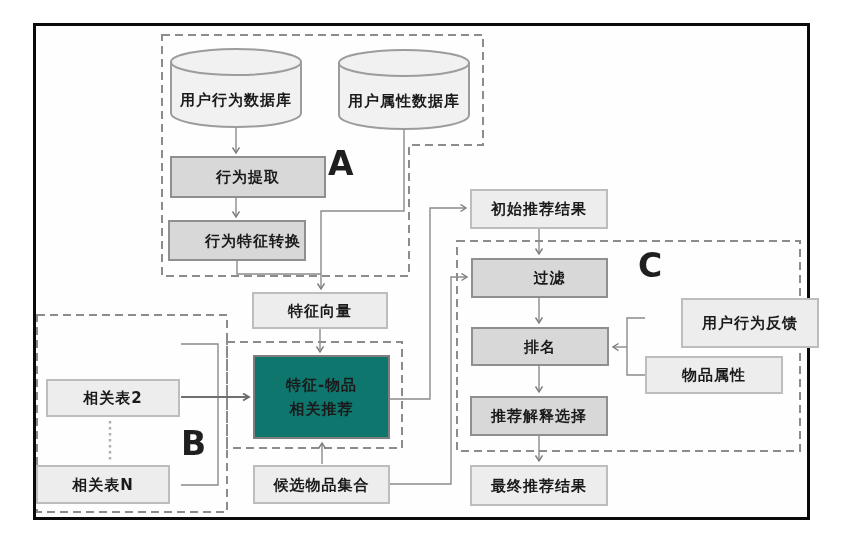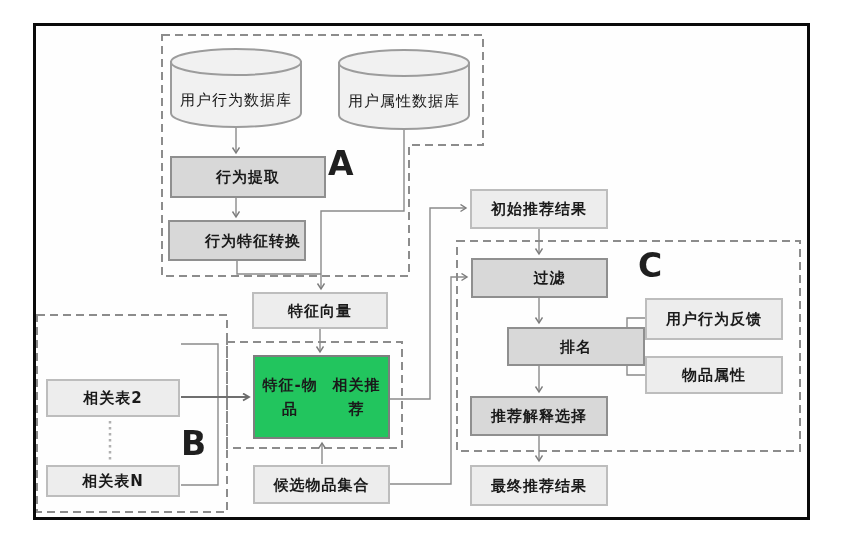--- a/index.html
+++ b/index.html
@@ -11,26 +11,26 @@
     position:absolute;left:33px;top:23px;width:777px;height:497px;
     border:3px solid #0a0a0a;background:#fefefe;box-sizing:border-box;
   }
   #wires{position:absolute;left:0;top:0;width:863px;height:542px;pointer-events:none;}
   .node{
     position:absolute;box-sizing:border-box;display:flex;align-items:center;justify-content:center;
     text-align:center;font-size:15px;font-weight:600;color:#1a1a1a;letter-spacing:1px;line-height:1.2;
   }
   .light{background:#ededed;border:2px solid #bdbdbd;}
   .dark{background:#d8d8d8;border:2px solid #8f8f8f;}
-  .big{background:#22c55e;border:2px solid #7e7e7e;flex-direction:row;line-height:1.6;}
+  .big{background:#0f766e;border:2px solid #7e7e7e;flex-direction:column;line-height:1.6;}
   .cyl{position:absolute;box-sizing:border-box;}
   .cyl svg{position:absolute;left:0;top:0;}
   .cyl .lbl{
     position:absolute;left:0;right:0;top:30%;bottom:0;display:flex;align-items:center;justify-content:center;
-    font-size:15px;font-weight:400;color:#1a1a1a;letter-spacing:1px;text-align:center;
+    font-size:15px;font-weight:700;color:#1a1a1a;letter-spacing:1px;text-align:center;
   }
   .grp-letter{
     position:absolute;font-size:33px;font-weight:bold;color:#1f1f1f;
     font-family:"DejaVu Sans","Liberation Sans",sans-serif;
   }
 </style>
 </head>
 <body>
 
 <div id="stage">
@@ -96,48 +96,48 @@
   <div class="node dark" style="left:168px;top:220px;width:138px;height:41px;padding-left:32px;">
     <span>行为特征转换</span>
   </div>
   <div class="node light" style="left:252px;top:292px;width:136px;height:37px;">
     <span>特征向量</span>
   </div>
 
   <div class="node light" style="left:46px;top:379px;width:134px;height:38px;">
     <span>相关表2</span>
   </div>
-  <div class="node light" style="left:46px;top:465px;width:134px;height:32px;">
+  <div class="node light" style="left:36px;top:465px;width:134px;height:39px;">
     <span>相关表N</span>
   </div>
 
   <div class="node big" style="left:253px;top:355px;width:137px;height:84px;">
     <span>特征-物品</span>
     <span>相关推荐</span>
   </div>
   <div class="node light" style="left:253px;top:465px;width:137px;height:39px;">
     <span>候选物品集合</span>
   </div>
 
   <div class="node light" style="left:470px;top:189px;width:138px;height:40px;">
     <span>初始推荐结果</span>
   </div>
   <div class="node dark" style="left:471px;top:258px;width:137px;height:40px;padding-left:20px;">
     <span>过滤</span>
   </div>
-  <div class="node dark" style="left:471px;top:327px;width:138px;height:39px;margin-left:36px;">
+  <div class="node dark" style="left:471px;top:327px;width:138px;height:39px;">
     <span>排名</span>
   </div>
   <div class="node dark" style="left:470px;top:396px;width:138px;height:40px;">
     <span>推荐解释选择</span>
   </div>
   <div class="node light" style="left:470px;top:465px;width:138px;height:41px;">
     <span>最终推荐结果</span>
   </div>
-  <div class="node light" style="left:645px;top:298px;width:138px;height:42px;">
+  <div class="node light" style="left:681px;top:298px;width:138px;height:50px;">
     <span>用户行为反馈</span>
   </div>
   <div class="node light" style="left:645px;top:356px;width:138px;height:38px;">
     <span>物品属性</span>
   </div>
 
   <div class="grp-letter" style="left:328px;top:144px;">A</div>
   <div class="grp-letter" style="left:181px;top:424px;">B</div>
   <div class="grp-letter" style="left:638px;top:246px;">C</div>
 </div>

